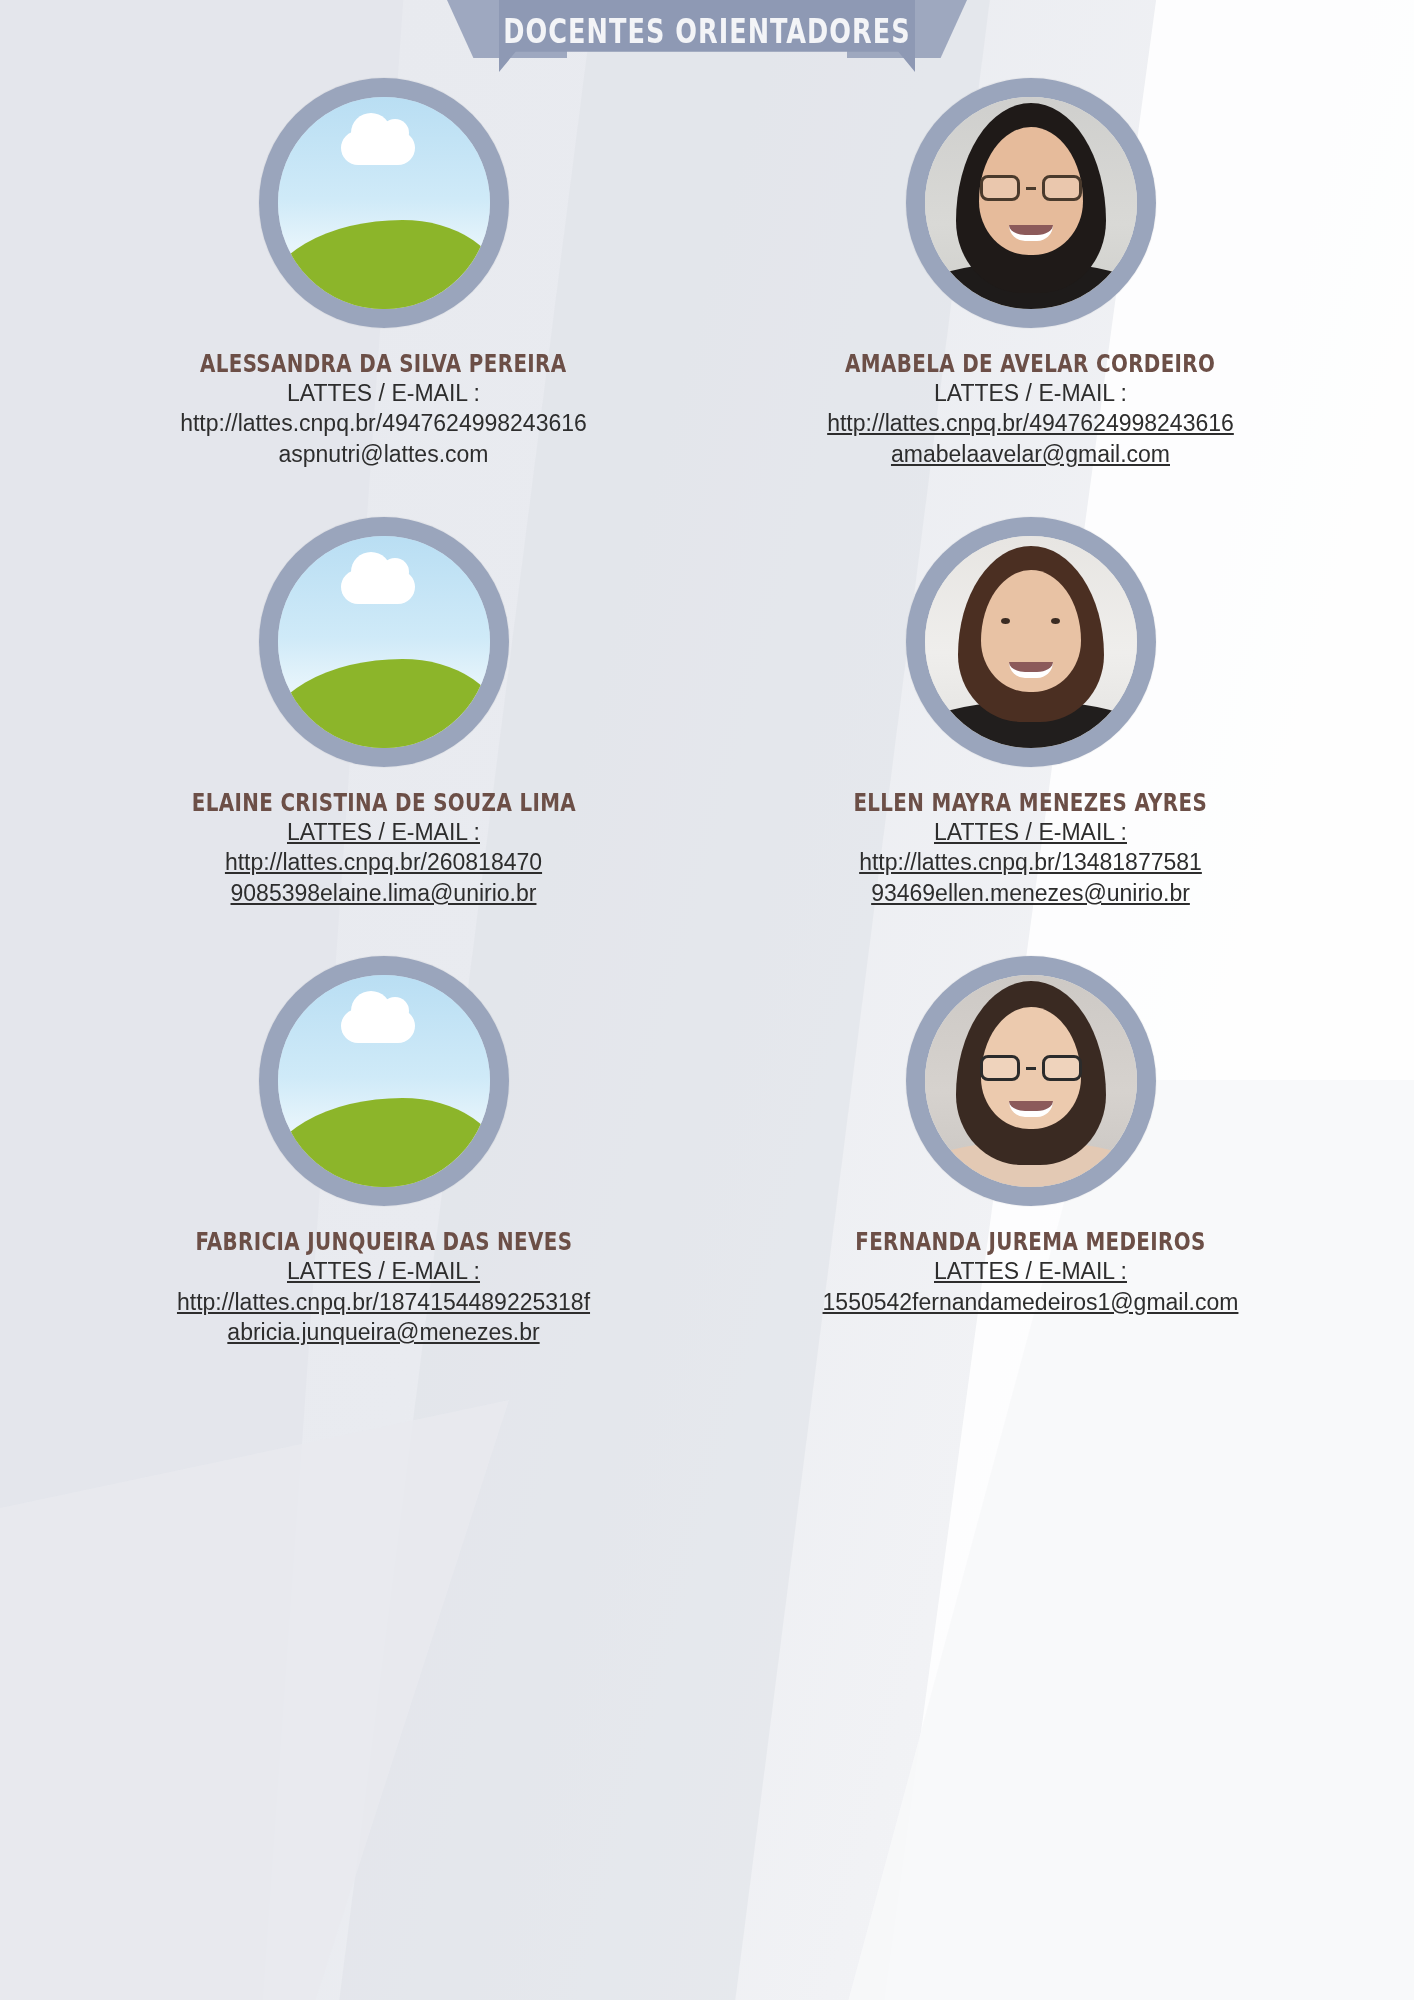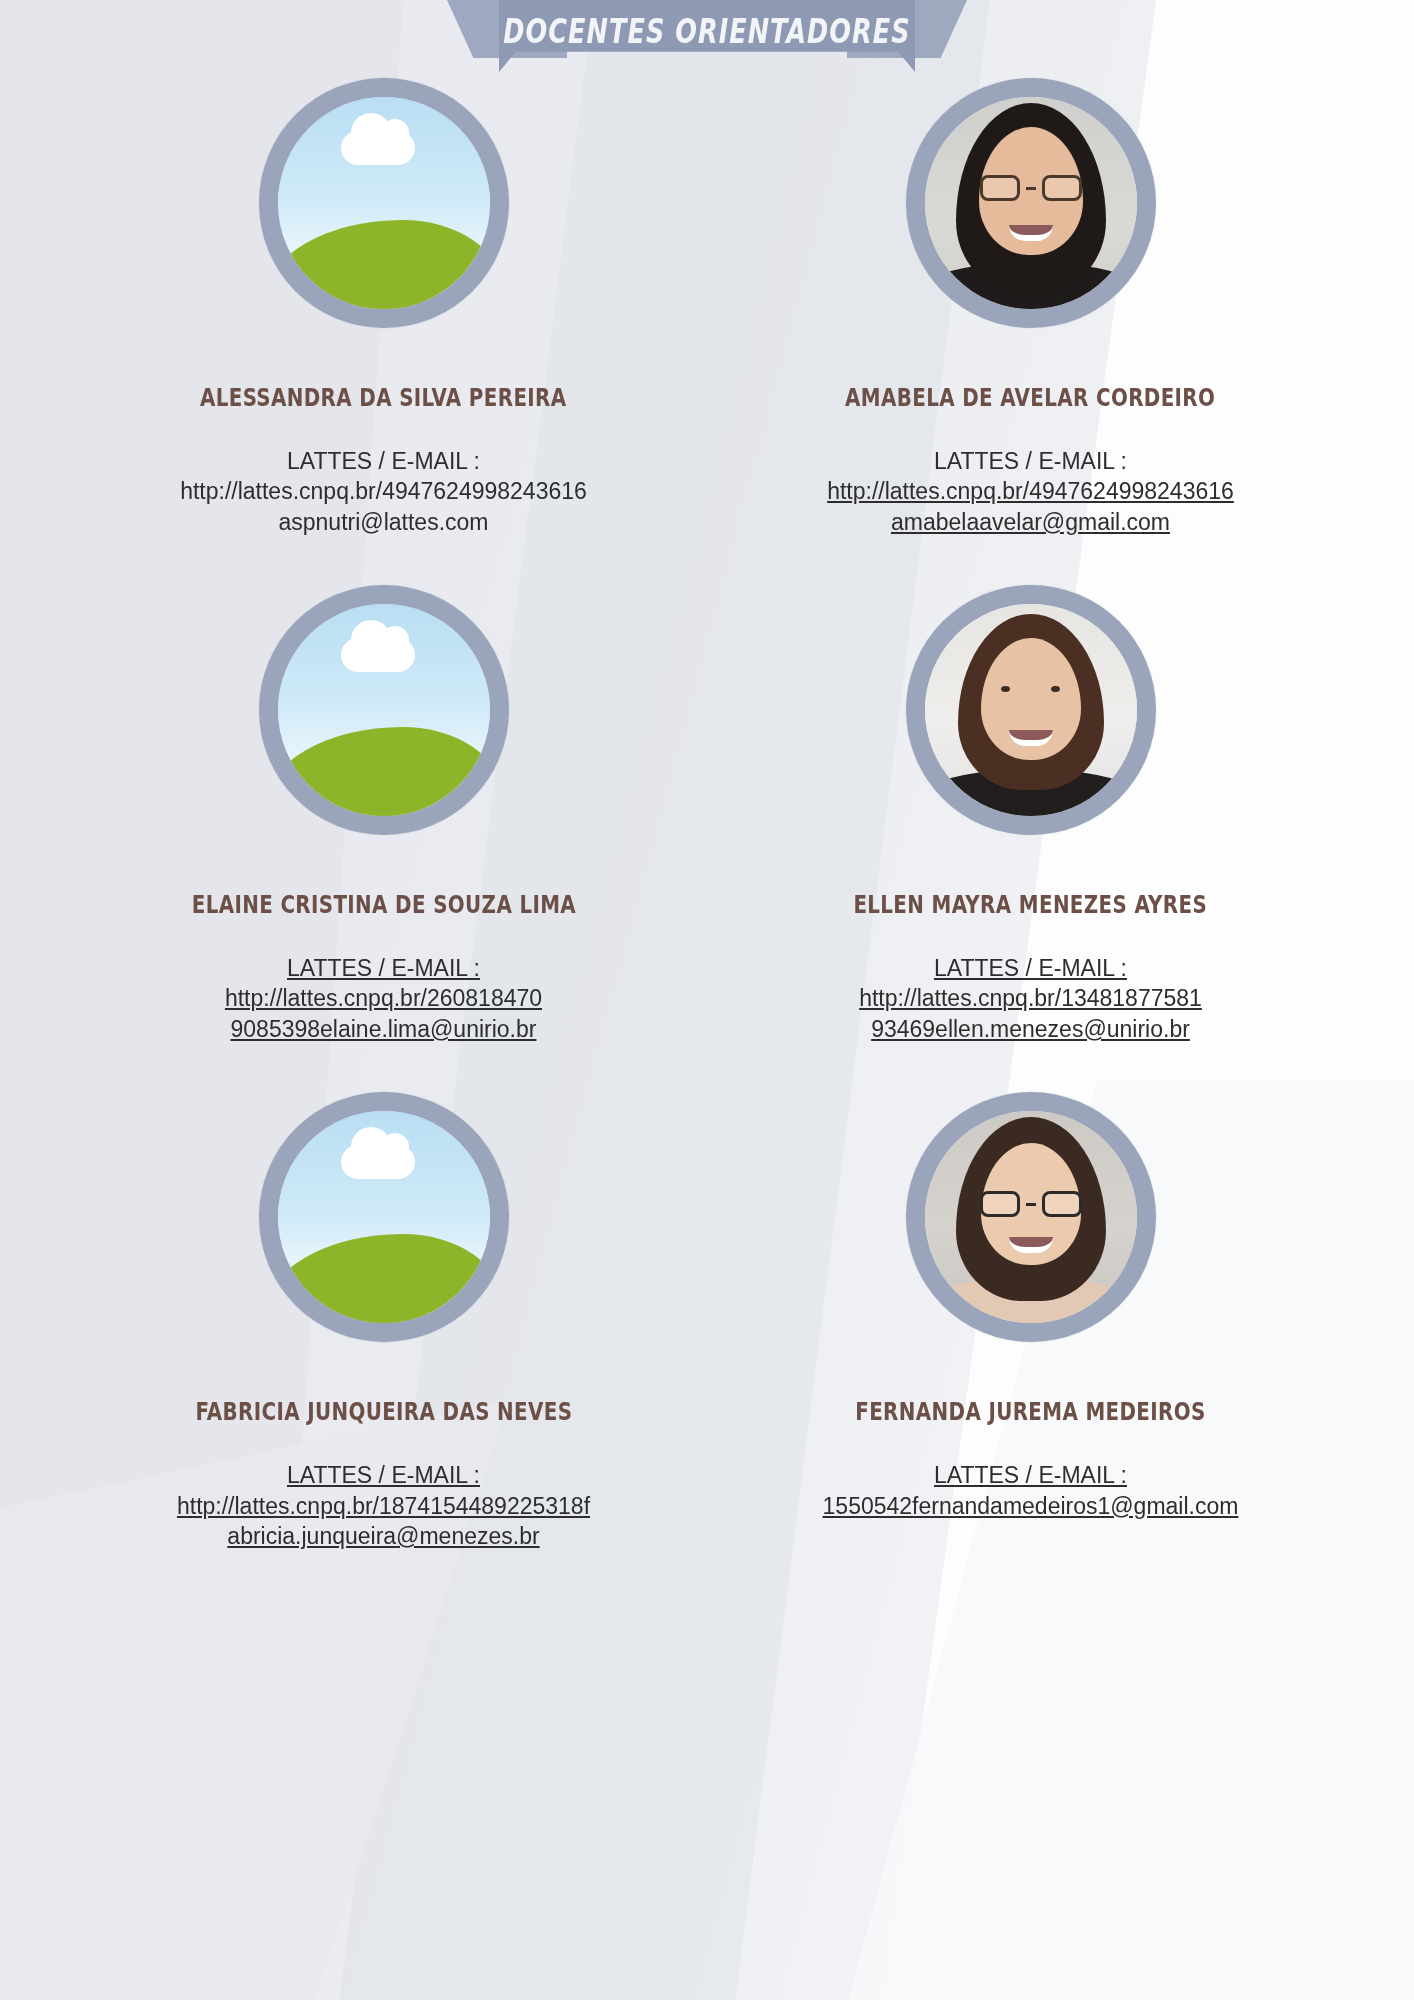--- a/index.html
+++ b/index.html
@@ -47,21 +47,21 @@
     background: #e8eaef;
     clip-path: polygon(0 18%, 100% 0, 62% 100%, 0 100%);
     opacity: .8;
   }
 
   
   .ribbon-wrap {
     position: absolute;
     top: 0; left: 50%;
     transform: translateX(-50%);
-    width: 520px; height: 86px; font-style: italic;
+    width: 520px; height: 86px;
   }
   .ribbon-tail-left, .ribbon-tail-right {
     position: absolute; top: 0; width: 120px; height: 58px;
     background: #9aa4bd;
   }
   .ribbon-tail-left { left: 0; clip-path: polygon(0 0, 100% 0, 100% 100%, 22% 100%); opacity:.95;}
   .ribbon-tail-right { right: 0; clip-path: polygon(0 0, 100% 0, 78% 100%, 0 100%); opacity:.95;}
   .ribbon-main {
     position: absolute; top: 0; left: 52px; right: 52px; height: 72px;
     background: #8e99b4;
@@ -86,21 +86,20 @@
     top: 78px; left: 0; width: 100%;
     display: grid;
     grid-template-columns: 1fr 1fr;
     row-gap: 48px;
   }
   .card {
     display: flex;
     flex-direction: column;
     align-items: center;
     padding: 0 70px;
-    gap: 34px;
   }
   .card.left { padding-left: 120px; padding-right: 60px; }
   .card.right { padding-left: 60px; padding-right: 120px; }
 
   .avatar-ring {
     width: 250px; height: 250px;
     border-radius: 50%;
     background: #9aa5bc;
     display: flex; align-items: center; justify-content: center;
     box-shadow: 0 0 0 1px rgba(0,0,0,.03);

